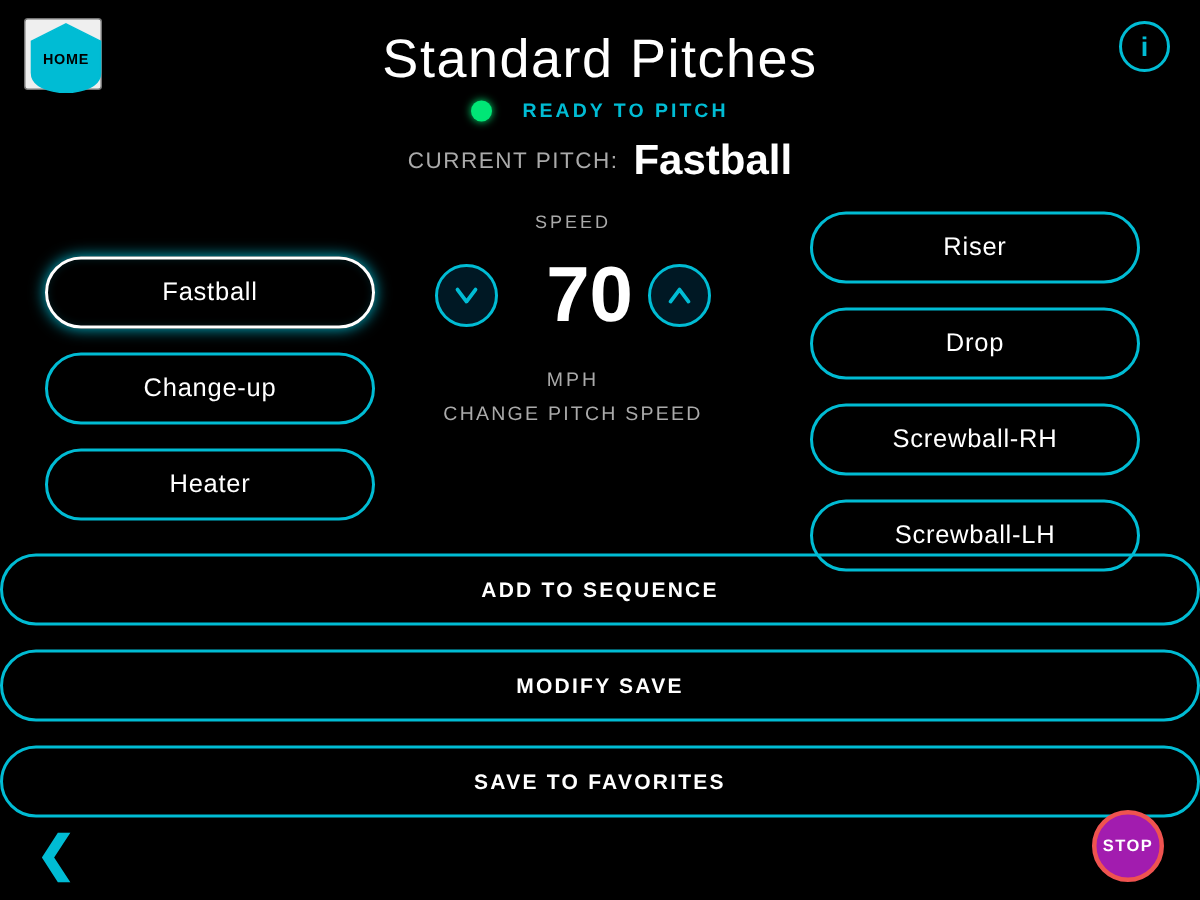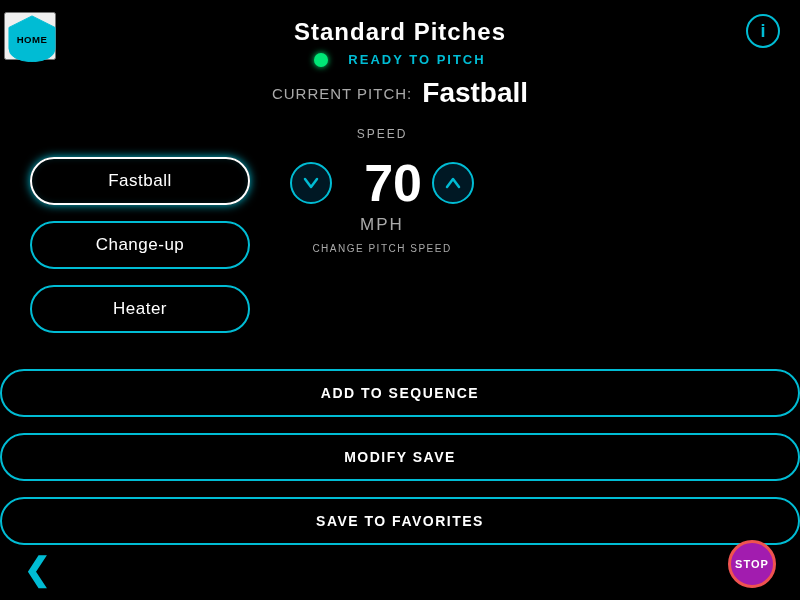--- a/index.html
+++ b/index.html
@@ -18,21 +18,21 @@
     #header {
       display: flex;
       align-items: center;
       justify-content: center;
       padding: 18px 20px 0;
       position: relative;
     }
 
     #home-btn {
       position: absolute;
-      left: 4px;
+      left: 16px;
       top: 12px;
       width: 52px;
       height: 48px;
       cursor: pointer;
     }
 
     .home-shield {
       width: 52px;
       height: 48px;
     }
@@ -49,22 +49,22 @@
       color: #00bcd4;
       font-size: 18px;
       font-weight: bold;
       cursor: pointer;
       display: flex;
       align-items: center;
       justify-content: center;
     }
 
     #page-title {
-      font-size: 24px;
-      font-weight: bold;
+      font-size: 36px;
+      font-weight: normal;
       color: #fff;
       letter-spacing: 1px;
     }
 
     
     #status-bar {
       display: flex;
       align-items: center;
       justify-content: center;
       gap: 20px;
@@ -184,28 +184,28 @@
     #speed-value {
       font-size: 52px;
       font-weight: bold;
       color: #fff;
       min-width: 80px;
       text-align: right;
       line-height: 1;
     }
 
     #speed-mph {
-      font-size: 17px;
+      font-size: 13px;
       color: #aaa;
       letter-spacing: 2px;
-      margin-top: 2px;
+      margin-top: 18px;
     }
 
     #change-pitch-speed {
-      font-size: 10px;
+      font-size: 13px;
       color: #aaa;
       letter-spacing: 1.5px;
       margin-top: 4px;
     }
 
     
     #right-pitches {
       flex: 1;
       display: flex;
       flex-direction: column;
@@ -338,20 +338,34 @@
       <button class="speed-arrow">
         <svg width="20" height="20" viewBox="0 0 20 20">
           <polyline points="4,14 10,6 16,14" fill="none" stroke="#00bcd4" stroke-width="2.5" stroke-linecap="round" stroke-linejoin="round"></polyline>
         </svg>
       </button>
     </div>
     <span id="speed-mph">MPH</span>
     <span id="change-pitch-speed">CHANGE PITCH SPEED</span>
   </div>
 
+  <div id="right-pitches">
+    <button class="right-pitch-btn">
+      <span>Riser</span>
+    </button>
+    <button class="right-pitch-btn">
+      <span>Drop</span>
+    </button>
+    <button class="right-pitch-btn">
+      <span>Screwball-RH</span>
+    </button>
+    <button class="right-pitch-btn">
+      <span>Screwball-LH</span>
+    </button>
+  </div>
 
 </div>
 
 <div id="bottom-bar">
   <button class="action-btn">
     <span>ADD TO SEQUENCE</span>
   </button>
   <button class="action-btn">
     <span>MODIFY SAVE</span>
   </button>

